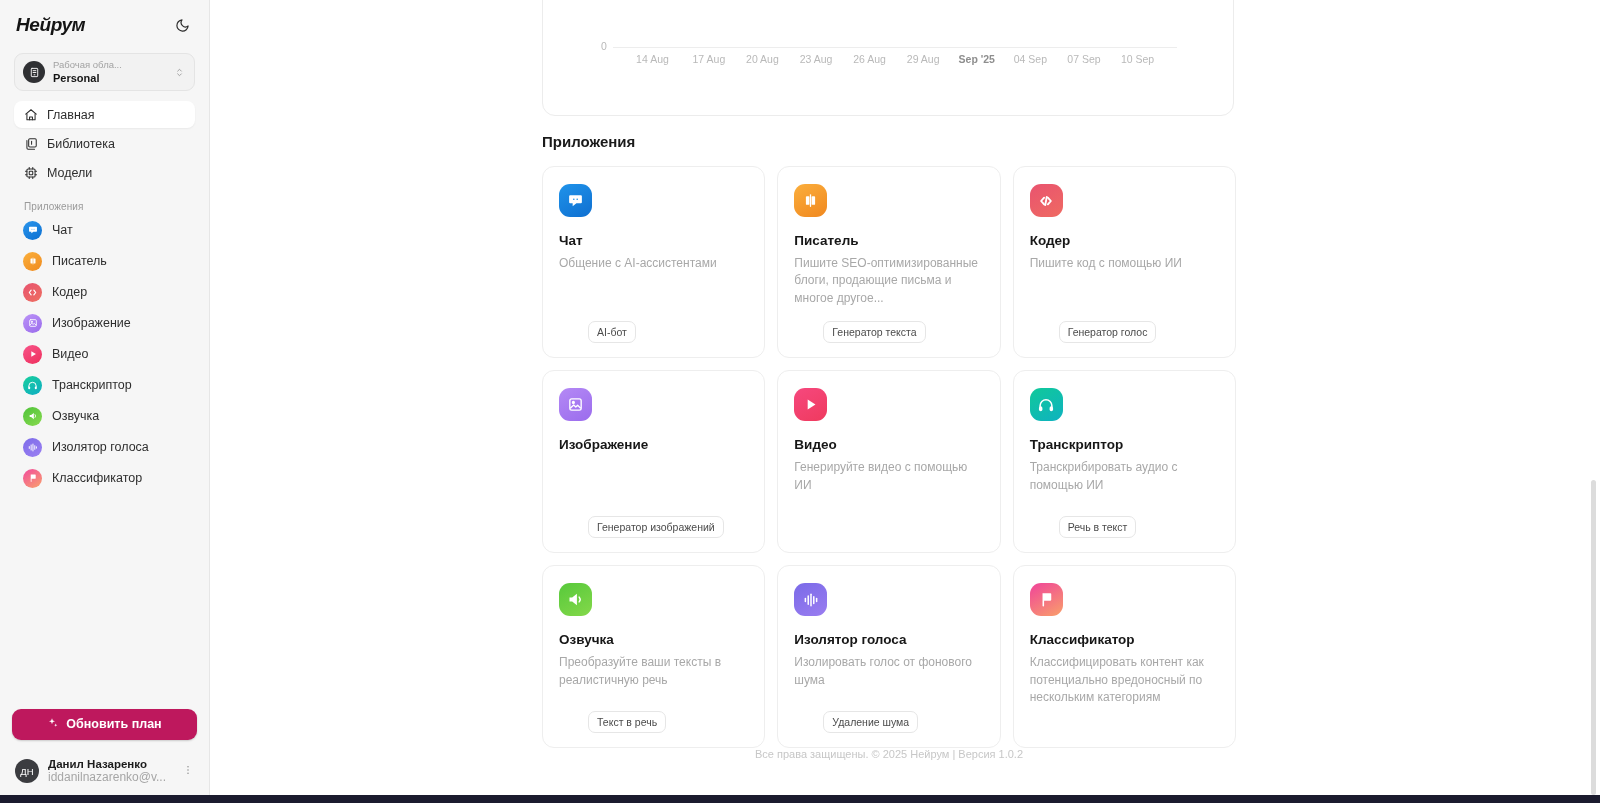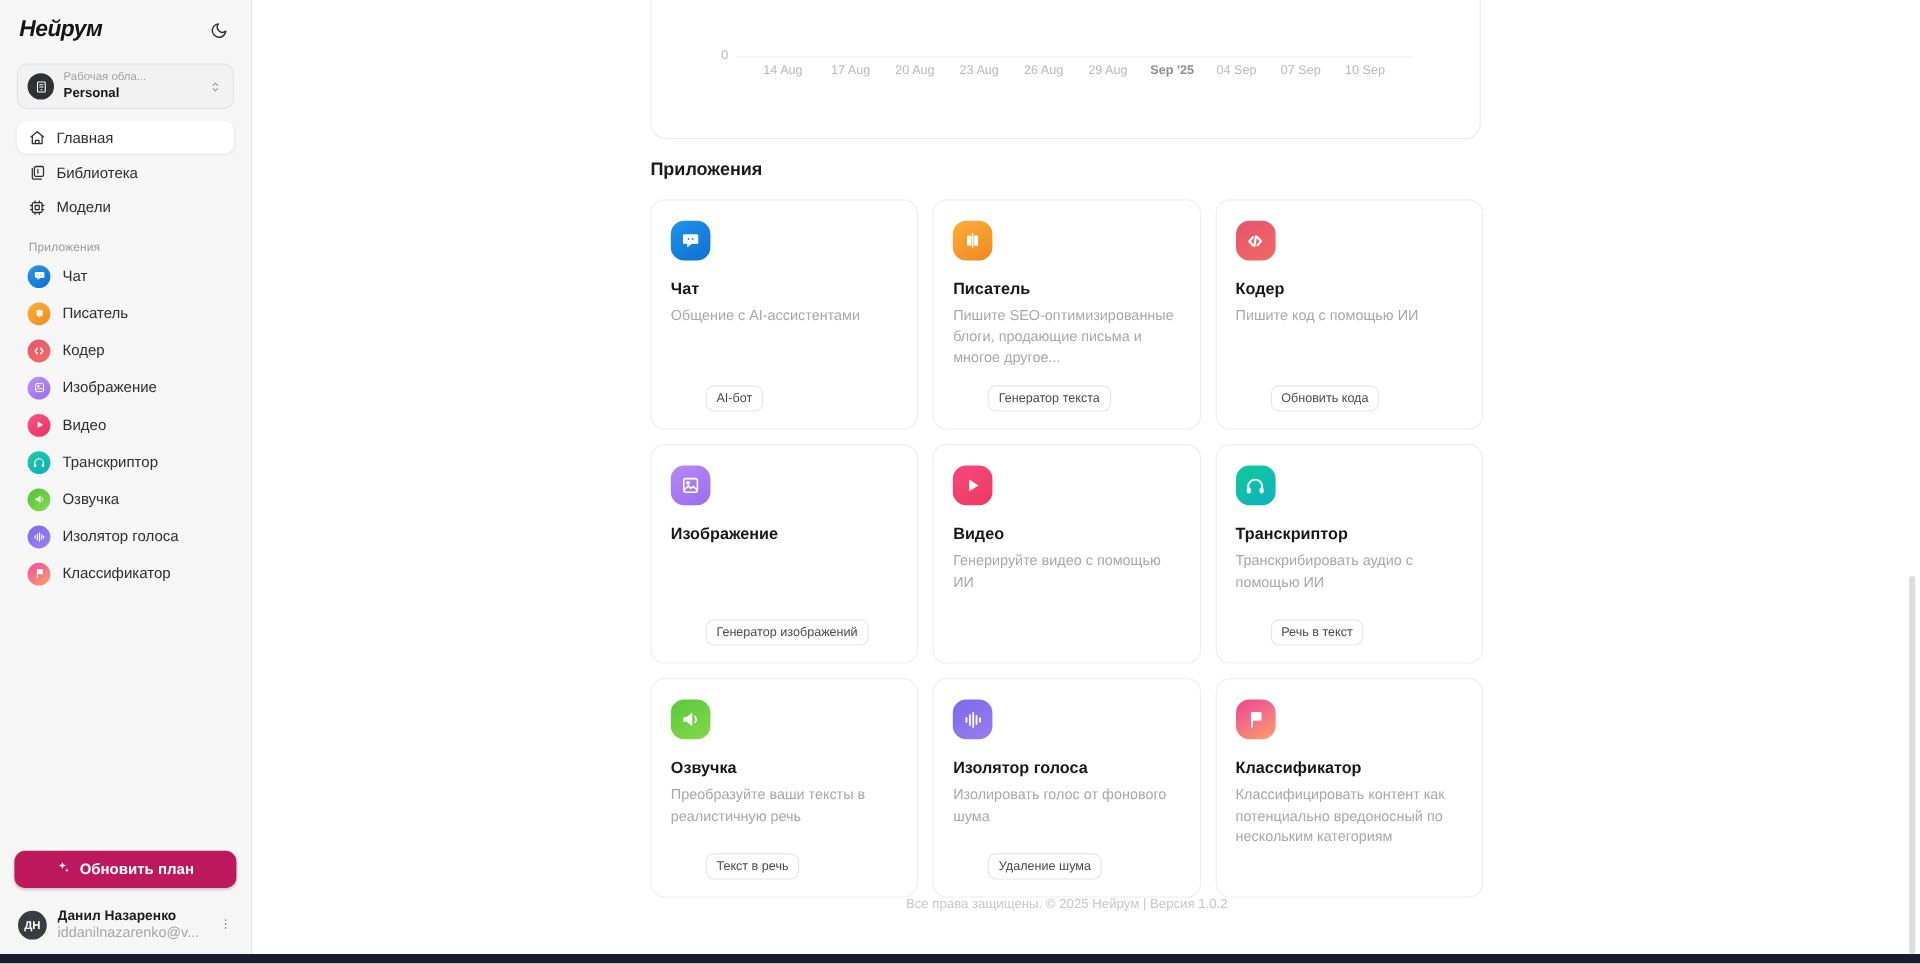--- a/index.html
+++ b/index.html
@@ -86,21 +86,21 @@
     display:flex; align-items:center; justify-content:center; gap:7px;
     font-size: 12.5px; font-weight: 700; cursor:pointer;
     box-shadow: 0 1px 2px rgba(0,0,0,.18);
   }
   .user-row {
     display:flex; align-items:center; gap:9px;
     margin: 11px 0 0 0; padding: 7px 3px 10px 3px; cursor:pointer;
   }
   .user-av {
     width:24px; height:24px; flex:0 0 24px; border-radius:50%;
-    background:#3b3c40; color:#fff; font-size:9.5px; font-weight:700;
+    background:#3b3c40; color:#fff; font-size:9.5px; font-weight:400;
     display:flex; align-items:center; justify-content:center;
   }
   .user-texts { flex:1 1 auto; min-width:0; line-height:1.15; }
   .user-name { font-size:11.5px; color:#1c1c1c; font-weight:600; white-space:nowrap; overflow:hidden; }
   .user-mail { font-size:12px; color:#a6a6a6; white-space:nowrap; overflow:hidden; }
   .dots { flex:0 0 10px; color:#8d8d8d; font-size: 13px; line-height: 1; letter-spacing:0; text-align:center;}
 
   .resize-handle {
     position: absolute; left: 14px; top: 372px;
     width: 4px; height: 44px; border-radius: 3px;
@@ -448,21 +448,21 @@
           <div class="card-icon" style="background:linear-gradient(150deg,#e9536f,#ef6a62)">
             <svg width="18" height="18" viewBox="0 0 24 24" fill="none" stroke="#fff" stroke-width="2.5" stroke-linecap="round" stroke-linejoin="round">
                 <polyline points="9.5 7.5 5.5 12 9.5 16.5"></polyline>
                 <polyline points="14.5 7.5 18.5 12 14.5 16.5"></polyline>
                 <line x1="13" y1="6.5" x2="11" y2="17.5"></line>
               </svg>
           </div>
           <div class="card-title">Кодер</div>
           <div class="card-desc">Пишите код с помощью ИИ</div>
           <div class="card-tagwrap">
-            <span class="card-tag">Обновить кода</span>
+            <span class="card-tag">Генератор голос</span>
           </div>
         </article>
 
         <article class="card">
           <div class="card-icon" style="background:linear-gradient(150deg,#b489f5,#9b6ced)">
             <svg width="17" height="17" viewBox="0 0 24 24" fill="none" stroke="#fff" stroke-width="1.9" stroke-linecap="round" stroke-linejoin="round">
                 <rect x="4" y="4" width="16" height="16" rx="2.6"></rect>
                 <circle cx="9" cy="9" r="1.3" fill="#fff"></circle>
                 <path d="M5 16.8l4.4-4.2 3 2.9 2.6-2.4L19 16.8"></path>
               </svg>

